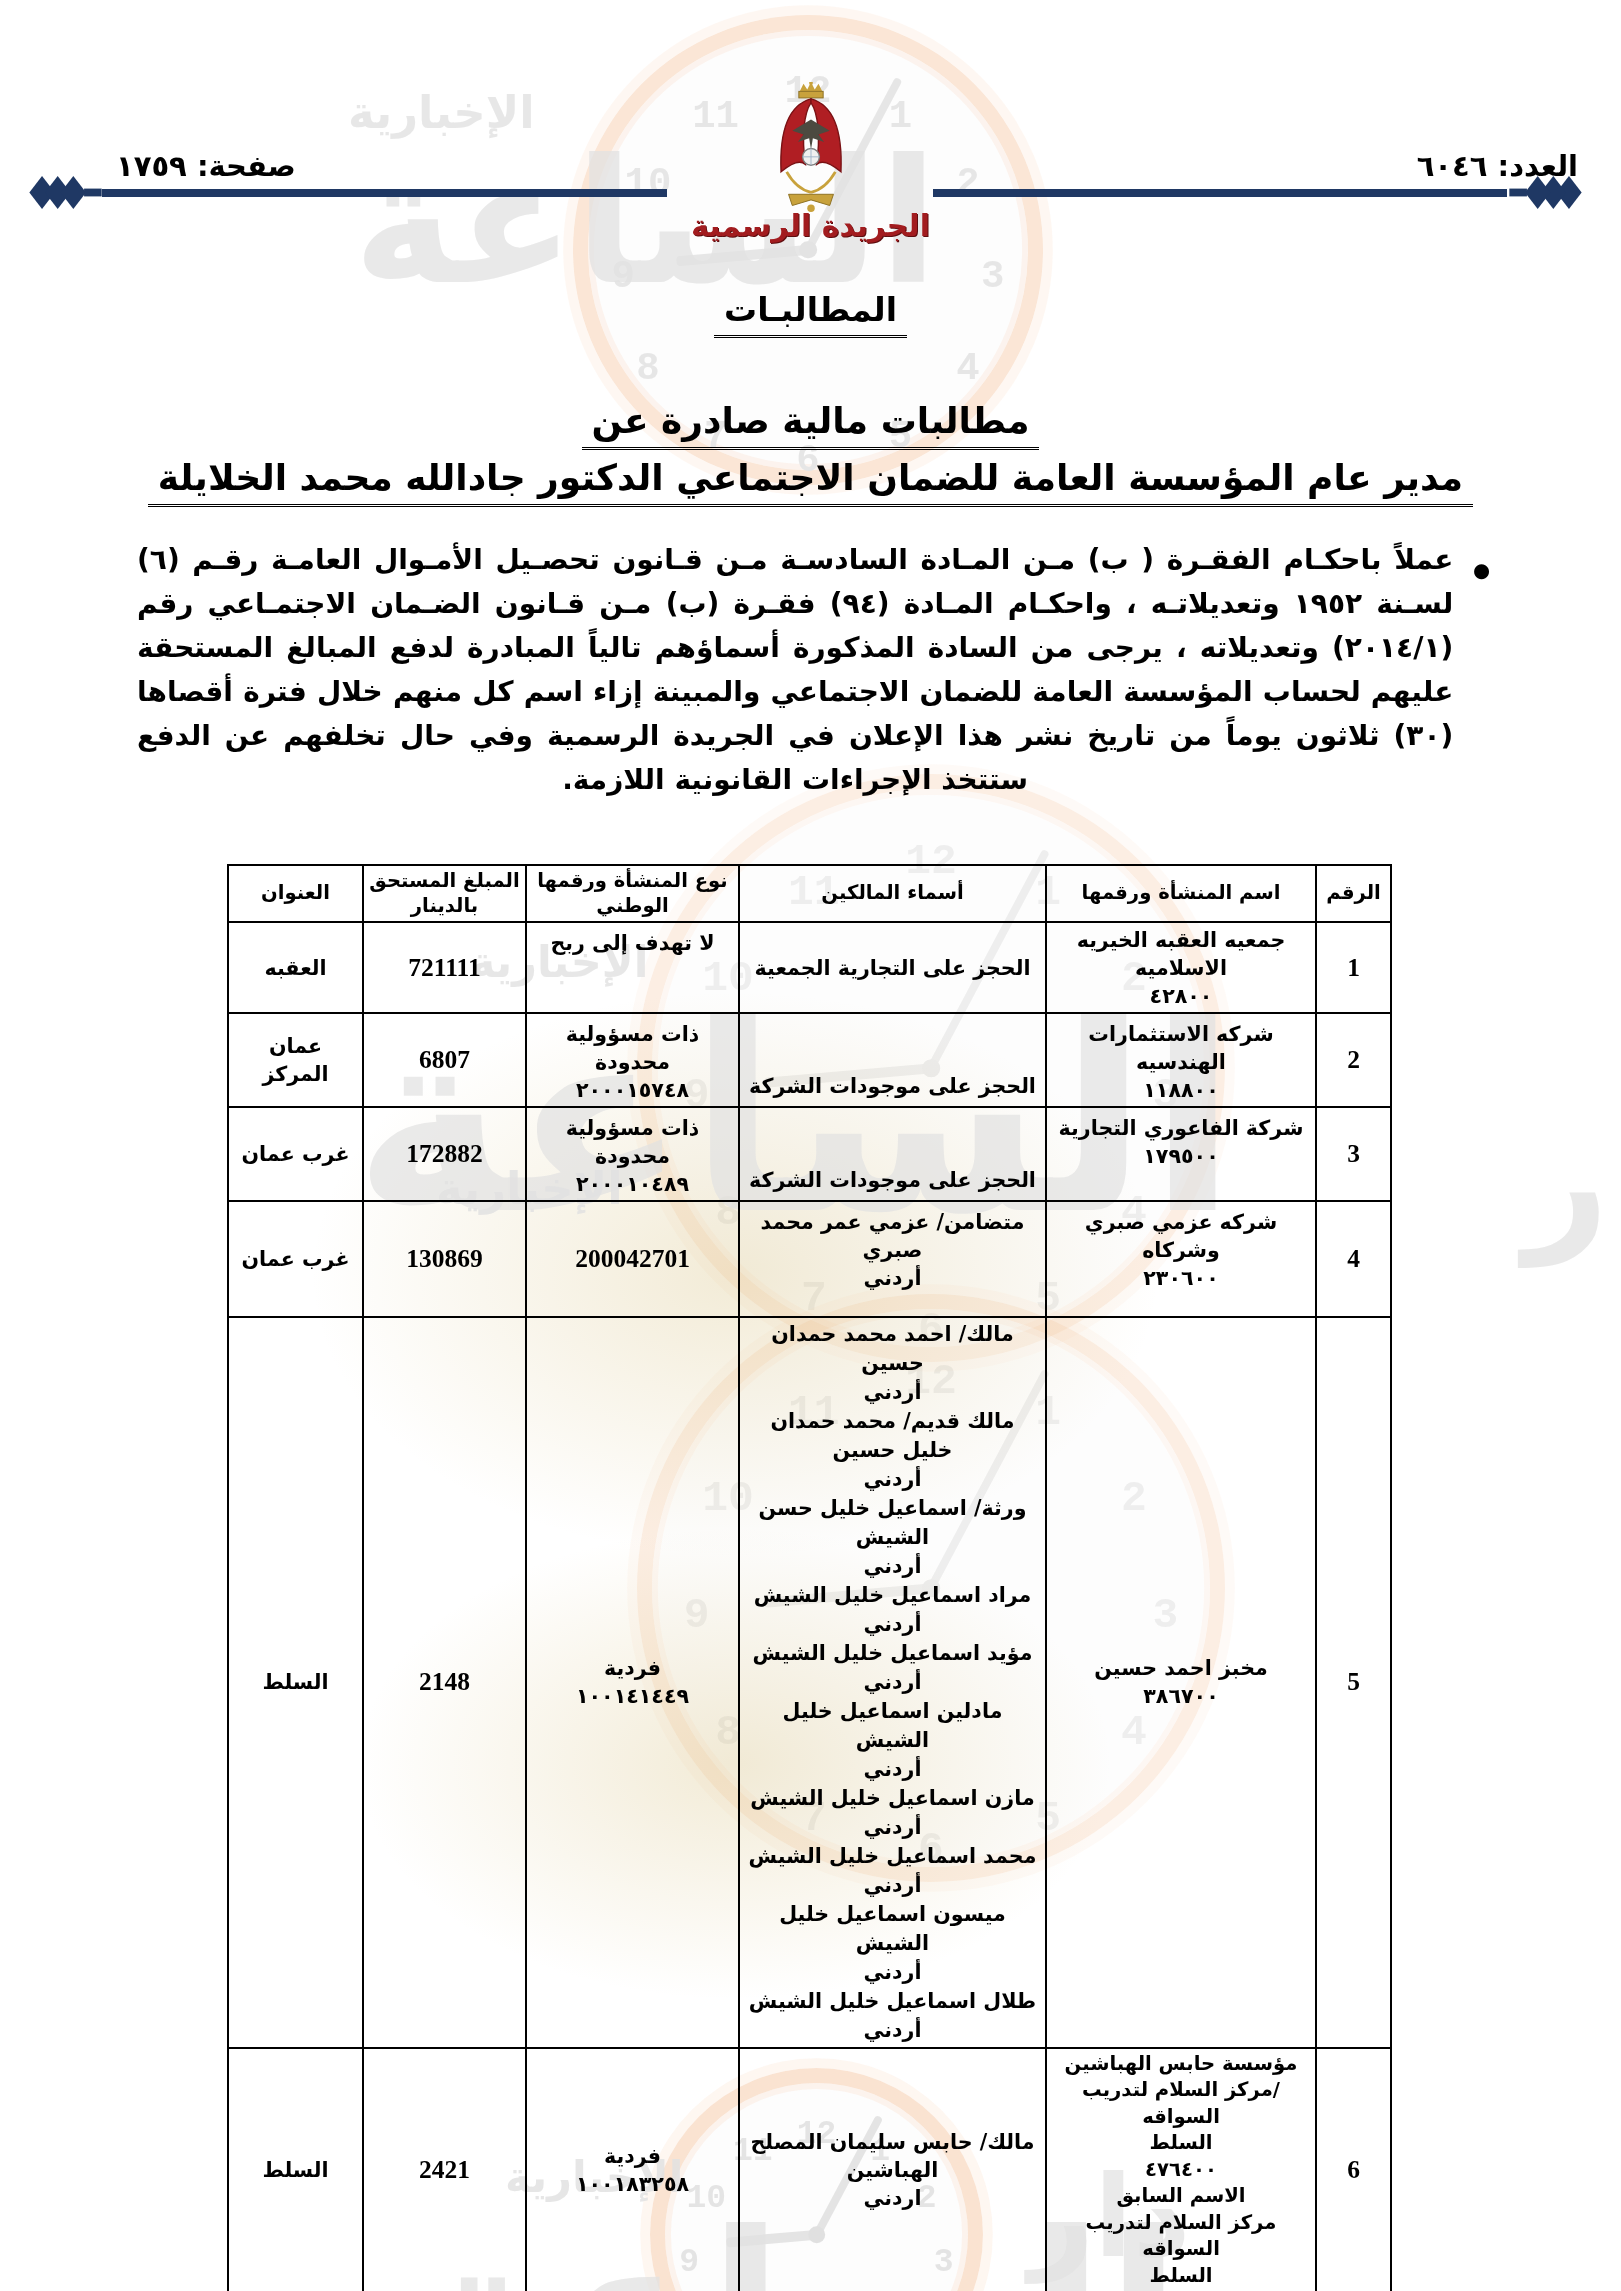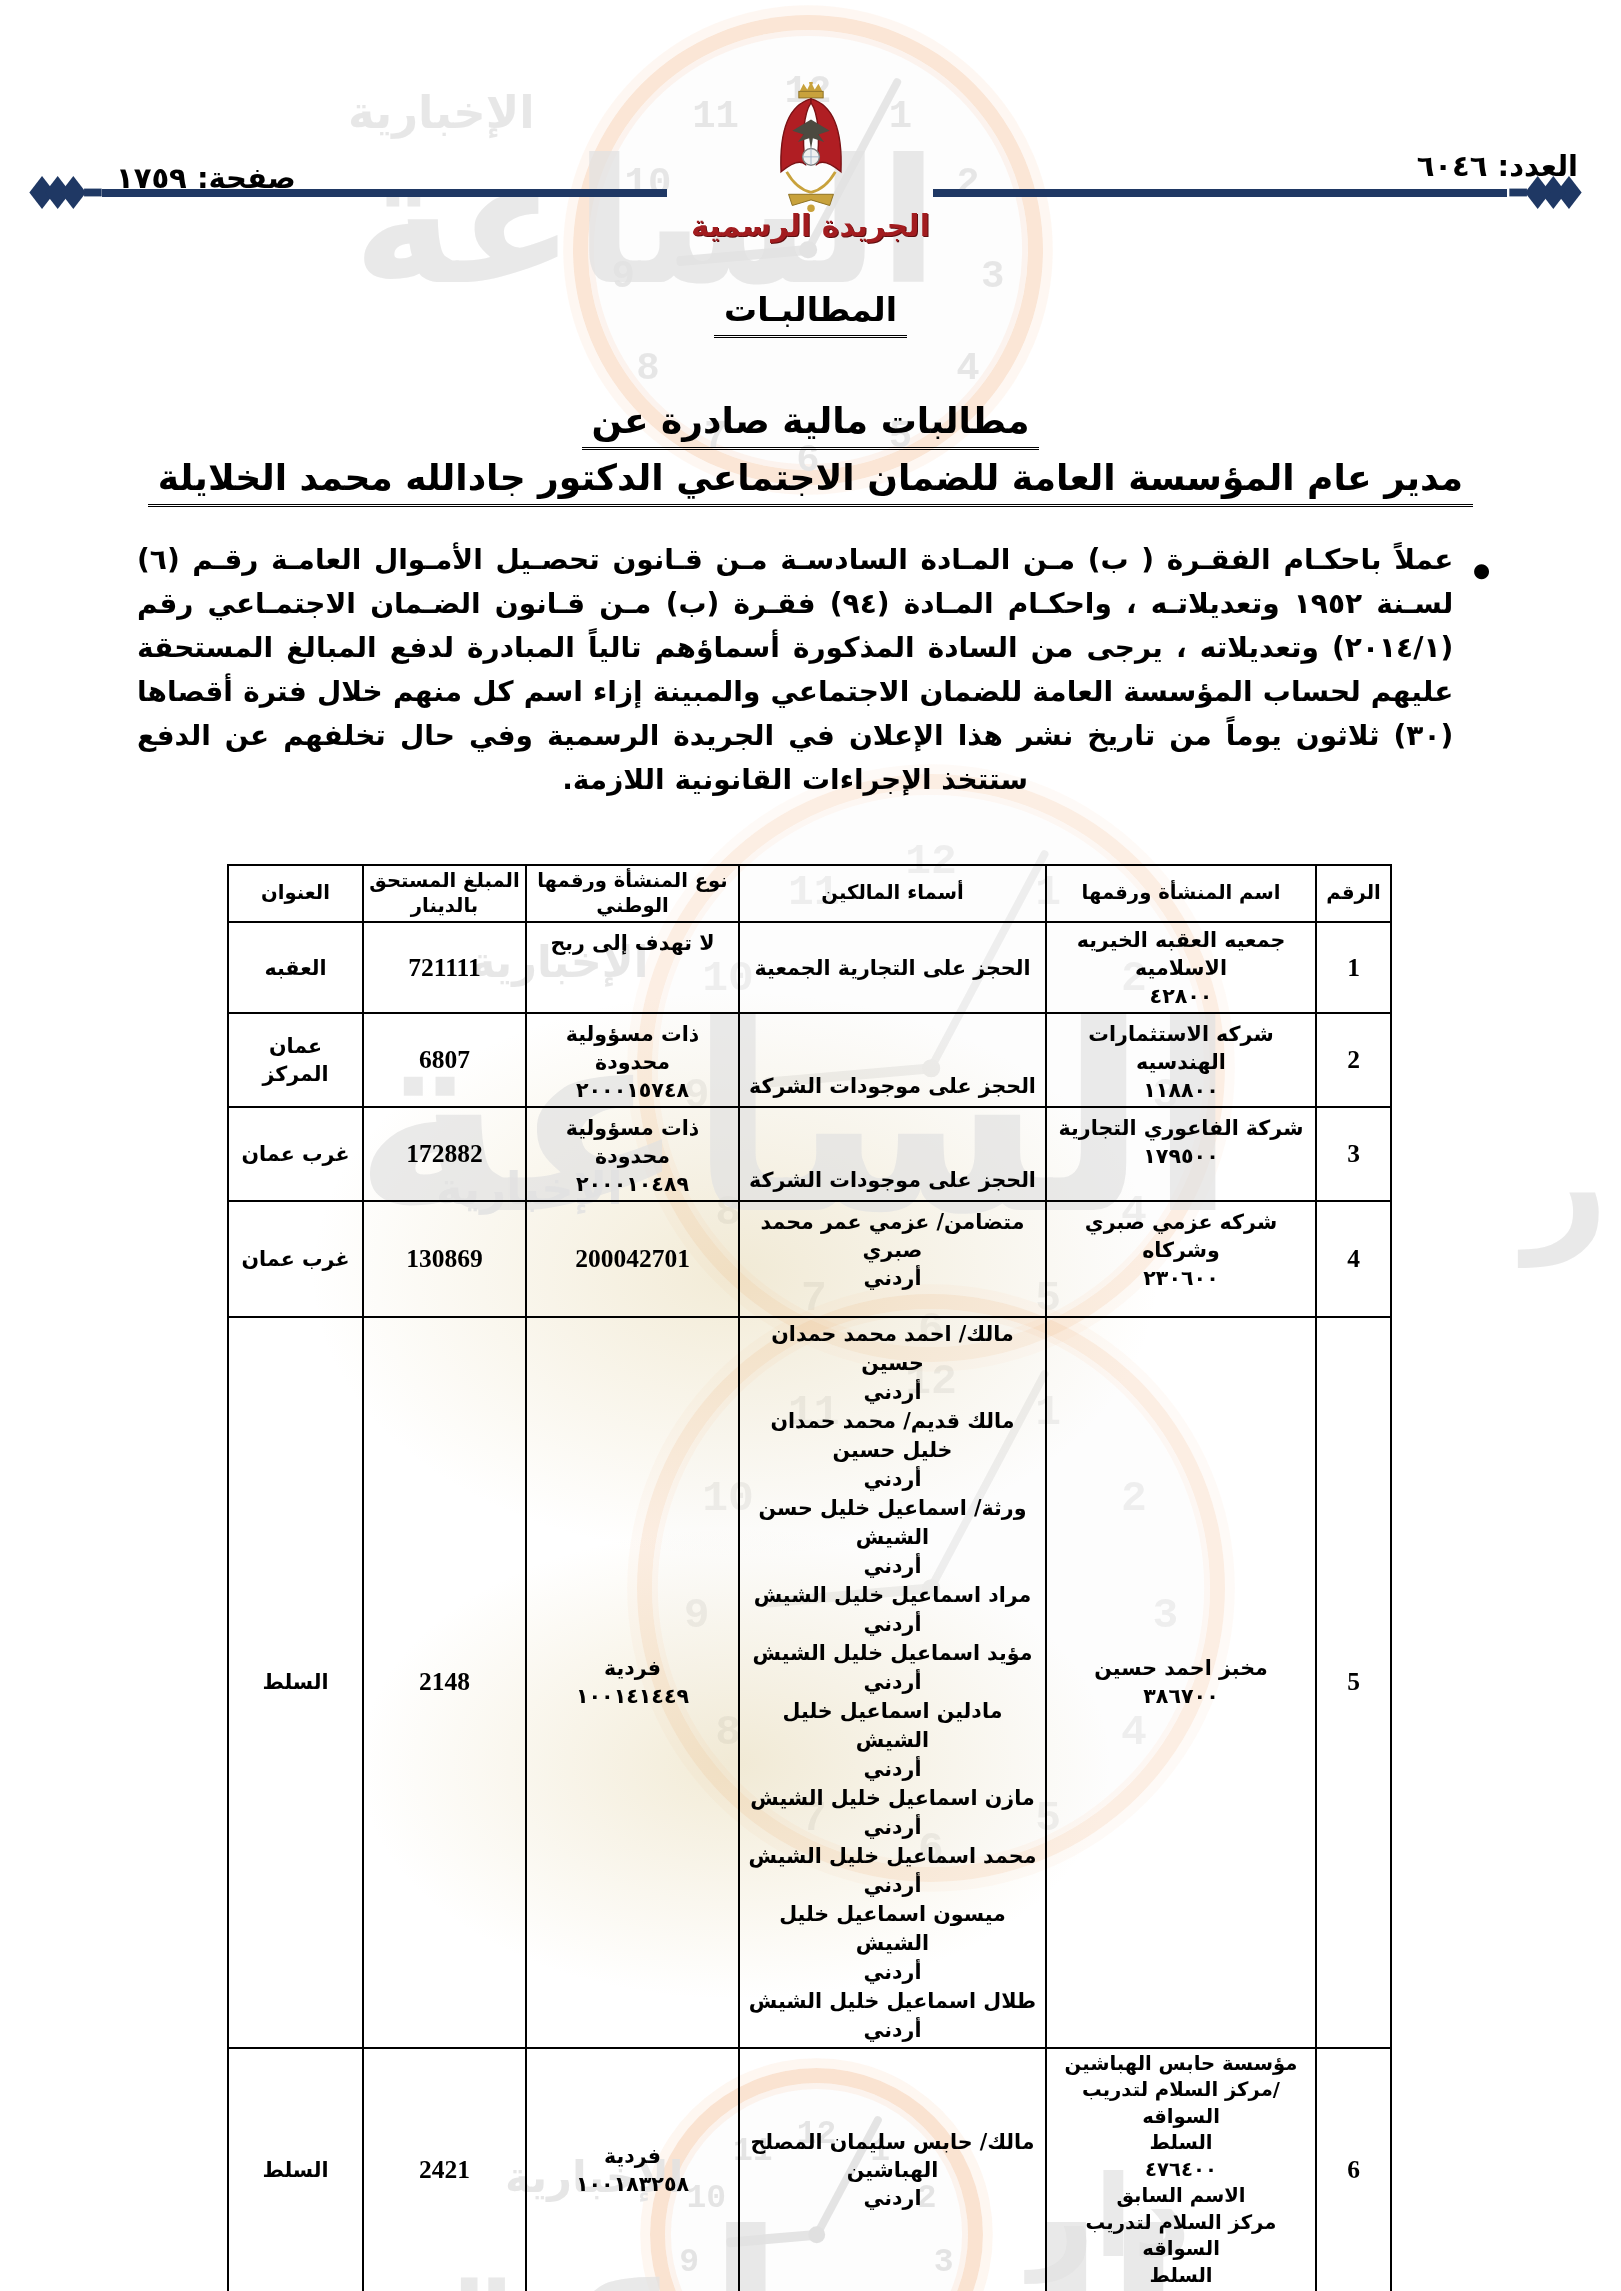--- a/index.html
+++ b/index.html
@@ -138,21 +138,21 @@
 <div class="wm wm-txt" style="left:470px; top:941px; font-size:43px; opacity:.8;">الإخبارية</div>
 <div class="wm wm-txt" style="left:353px; top:990px; font-size:260px; opacity:.7;">الساعة</div>
 <div class="wm wm-txt" style="left:436px; top:1166px; font-size:45px; opacity:.85;">الإخبارية</div>
 <div class="wm wm-txt" style="left:1524px; top:1108px; font-size:147px; opacity:.75;">مدار</div>
 
 <div class="wm wm-txt" style="left:505px; top:2156px; font-size:43px; opacity:.85;">الإخبارية</div>
 <div class="wm wm-txt" style="left:417px; top:2203px; font-size:225px; opacity:.75;">الساعة</div>
 <div class="wm wm-txt" style="left:1029px; top:2161px; font-size:113px; opacity:.7;">دار</div>
 
 <div class="content pg-head" style="top:149px; right:43px;">العدد: ٦٠٤٦</div>
-<div class="content pg-head" style="top:161px; left:116px;">صفحة: ١٧٥٩</div>
+<div class="content pg-head" style="top:149px; left:116px;">صفحة: ١٧٥٩</div>
 
 <svg class="content" style="left:29px; top:171px;" width="73" height="43" viewBox="0 0 74 44">
   <g fill="#1f3864">
     <polygon points="0,22 13,5 26,22 13,39"></polygon>
     <polygon points="16,22 29,5 42,22 29,39"></polygon>
     <polygon points="32,22 45,5 58,22 45,39"></polygon>
     <rect x="56" y="18" width="18" height="8"></rect>
   </g>
 </svg>
 <div class="rule" style="left:102px; top:189px; width:565px;"></div>

